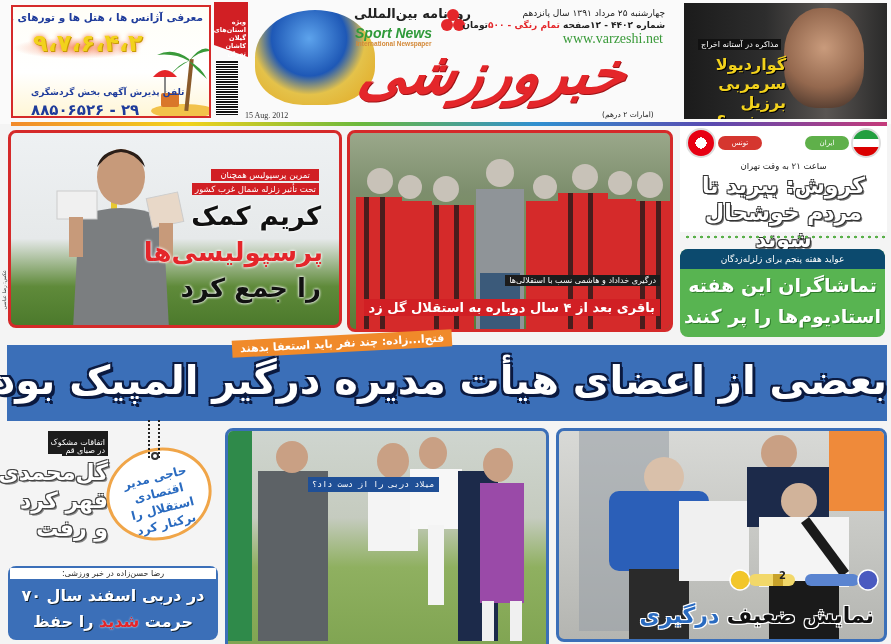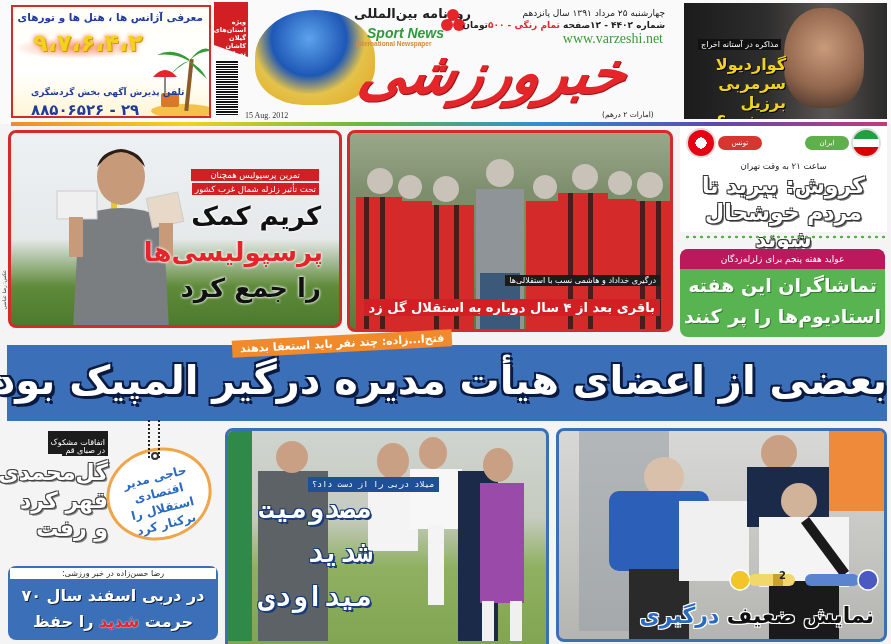--- a/index.html
+++ b/index.html
@@ -19,41 +19,41 @@
   #ad-palm { left: 130px; top: 30px; width: 70px; height: 80px; }
 
   #sticker { left: 214px; top: 2px; width: 34px; height: 55px; background: #d11f24; clip-path: polygon(0 0,100% 0,100% 100%,0 78%); }
   #sticker-text { left: 216px; top: 18px; font-size: 6.5px; color: #fff; font-weight: bold; line-height: 8px; }
   #barcode { left: 216px; top: 60px; width: 22px; height: 55px; background: repeating-linear-gradient(0deg,#111 0 1px,#fff 1px 2px,#111 2px 4px,#fff 4px 5px); }
   #issue-date-en { left: 245px; top: 111px; font-family: "Liberation Serif", serif; font-size: 8px; color: #333; }
 
   #globe { left: 255px; top: 10px; width: 120px; height: 95px; border-radius: 50% 50% 40% 40%; background: radial-gradient(circle at 45% 30%, #5da3ec 0%, #1e58b6 40%, #e4c24a 60%, #e2a51e 100%); }
   #brand-tag { left: 354px; top: 6px; font-size: 13px; font-weight: bold; color: #222; white-space: nowrap; }
   #brand-dots { left: 440px; top: 8px; width: 26px; height: 24px; }
-  #brand-en { left: 355px; top: 25px; font-family: "Liberation Sans", sans-serif; font-style: italic; font-weight: bold; font-size: 14px; color: #2f9a3a; padding-left: 12px; }
+  #brand-en { left: 355px; top: 25px; font-family: "Liberation Sans", sans-serif; font-style: italic; font-weight: bold; font-size: 14px; color: #2f9a3a; }
   #brand-en-sub { left: 356px; top: 40px; font-family: "Liberation Sans", sans-serif; font-size: 6.5px; color: #d48a3a; font-weight: bold; }
   #logo-main { left: 360px; top: 38px; font-size: 58px; font-weight: bold; color: #e4262a; font-style: italic; letter-spacing: -3px; line-height: 70px; white-space: nowrap; transform: skewX(-12deg); text-shadow: 1px 1px 0 #a01418; }
   #logo-sub { left: 602px; top: 110px; font-size: 7.5px; color: #222; white-space: nowrap; }
   #issue-info-1 { right: 226px; top: 8px; font-size: 9px; color: #222; white-space: nowrap; }
   #issue-info-2 { right: 226px; top: 20px; font-size: 9px; color: #222; white-space: nowrap; font-weight: bold; }
   #issue-info-2 .hl { color: #e4262a; }
   #site-url { right: 228px; top: 31px; font-family: "Liberation Serif", serif; font-size: 14px; color: #3a9a3a; }
 
   #teaser-top { left: 684px; top: 3px; width: 203px; height: 116px; background: linear-gradient(90deg,#1b1b1b 0%,#2d2d2d 40%,#595552 70%,#2a2a2a 100%); overflow: hidden; }
   #teaser-face { left: 100px; top: 5px; width: 80px; height: 100px; border-radius: 45% 45% 40% 40%; background: radial-gradient(circle at 50% 40%, #c99b7c 0%, #94684e 55%, #3a2b24 100%); }
   #teaser-kicker { left: 14px; top: 36px; background: #111; color: #fff; font-size: 8px; padding: 1px 3px; white-space: nowrap; }
   #teaser-head { left: 12px; top: 52px; color: #f2d21c; font-size: 16px; font-weight: bold; line-height: 19px; text-shadow: 1px 1px 0 #000; }
 
   #rainbow { left: 11px; top: 122px; width: 876px; height: 4px; background: linear-gradient(90deg,#f28a2b 0%,#f2d21c 20%,#6ab83c 40%,#2f8fd0 60%,#5a4ab0 80%,#c43a7a 100%); }
 
   
   .panel-red { border: 3px solid #d52a2a; border-radius: 8px; overflow: hidden; }
   #karim-panel { left: 8px; top: 130px; width: 334px; height: 198px; background: linear-gradient(180deg,#eef1f3 0%,#e6e9ea 55%,#5f8a3a 80%,#4c7a2c 100%); }
   #karim-person { left: 40px; top: 4px; width: 140px; height: 192px; }
-  #karim-k1 { right: 20px; top: 36px; background: #d11f24; color: #fff; font-size: 8.5px; padding: 1px 19px; white-space: nowrap; }
+  #karim-k1 { right: 20px; top: 36px; background: #d11f24; color: #fff; font-size: 8.5px; padding: 1px 9px; white-space: nowrap; }
   #karim-k2 { right: 20px; top: 50px; background: #d11f24; color: #fff; font-size: 8.5px; padding: 1px 3px; white-space: nowrap; }
   #karim-h1 { right: 18px; top: 68px; font-size: 26px; font-weight: bold; color: #111; white-space: nowrap; text-shadow: 0 0 3px #fff, 0 0 3px #fff; }
   #karim-h2 { right: 16px; top: 104px; font-size: 26px; font-weight: bold; color: #e4262a; white-space: nowrap; text-shadow: 0 0 3px #fff, 0 0 3px #fff; }
   #karim-h3 { right: 18px; top: 140px; font-size: 26px; font-weight: bold; color: #111; white-space: nowrap; text-shadow: 0 0 3px #fff, 0 0 3px #fff; }
   #karim-credit { left: 1px; top: 270px; font-size: 5px; color: #333; writing-mode: vertical-rl; transform: rotate(180deg); }
 
   #team-panel { left: 347px; top: 130px; width: 326px; height: 202px; background: linear-gradient(180deg,#9aa88a 0%,#7d8e6d 30%,#6f8f4c 70%,#587b38 100%); }
   #team-players { left: 0; top: 20px; width: 320px; height: 180px; }
   #team-kicker { right: 10px; top: 142px; background: #1c1c1c; color: #fff; font-size: 8px; padding: 1px 4px; white-space: nowrap; }
   #team-head { right: 10px; top: 166px; background: #d11f24; color: #fff; font-size: 13px; font-weight: bold; padding: 1px 5px; white-space: nowrap; }
@@ -61,21 +61,21 @@
   #iran-match { left: 680px; top: 126px; width: 207px; height: 106px; background: #fff; }
   #flag-iran { right: 6px; top: 2px; width: 30px; height: 30px; border-radius: 50%; background: linear-gradient(180deg,#239f40 0 33%,#fff 33% 66%,#da0000 66% 100%); border: 2px solid #ddd; }
   #flag-tunisia { left: 6px; top: 2px; width: 30px; height: 30px; border-radius: 50%; background: radial-gradient(circle,#fff 0 30%,#e70013 31% 100%); border: 2px solid #ddd; }
   #pill-iran { right: 38px; top: 10px; width: 44px; height: 14px; border-radius: 7px; background: #5fb04a; color: #fff; font-size: 7px; text-align: center; line-height: 14px; }
   #pill-tunisia { left: 38px; top: 10px; width: 44px; height: 14px; border-radius: 7px; background: #d5362f; color: #fff; font-size: 7px; text-align: center; line-height: 14px; }
   #match-time { left: 0; width: 207px; top: 35px; text-align: center; font-size: 8.5px; color: #222; }
   #karush-head { left: 0; width: 207px; top: 46px; text-align: center; font-size: 22px; font-weight: bold; color: #fff; line-height: 27px; text-shadow: -1px -1px 0 #333, 1px -1px 0 #333, -1px 1px 0 #333, 1px 1px 0 #333, 2px 2px 0 #777; }
   #dots-divider { left: 684px; top: 235px; width: 203px; height: 4px; background: radial-gradient(circle,#5ab04a 1.2px,transparent 1.6px) 0 0/7px 4px; }
 
   #stadium-panel { left: 680px; top: 249px; width: 205px; height: 88px; background: #58b451; border-radius: 8px; overflow: hidden; }
-  #stadium-kicker { left: 0; top: 0; width: 205px; height: 20px; background: #be185d; color: #fff; font-size: 9px; text-align: center; line-height: 20px; }
+  #stadium-kicker { left: 0; top: 0; width: 205px; height: 20px; background: #0c4a6e; color: #fff; font-size: 9px; text-align: center; line-height: 20px; }
   #stadium-head { left: 0; top: 21px; width: 205px; text-align: center; color: #fff; font-size: 19px; font-weight: bold; line-height: 31px; text-shadow: 1px 1px 0 #2f7a2c; }
 
   
   #banner-tag { left: 232px; top: 335px; background: #f08a2a; color: #fff; font-size: 11px; font-weight: bold; padding: 2px 8px; white-space: nowrap; transform: rotate(-3deg); z-index: 5; }
   #main-banner { left: 7px; top: 345px; width: 880px; height: 76px; background: #3b6fb8; }
   #main-head { left: 0; width: 880px; top: 12px; text-align: center; font-size: 40px; font-weight: bold; color: #fff; letter-spacing: -1px; white-space: nowrap; text-shadow: -2px -2px 0 #0b1a40, 2px -2px 0 #0b1a40, -2px 2px 0 #0b1a40, 2px 2px 0 #0b1a40, 3px 3px 0 #0b1a40; }
 
   
   #golmohammadi { left: 8px; top: 428px; width: 102px; height: 130px; }
   #gol-k1 { right: 2px; top: 3px; background: #1c1c1c; color: #fff; font-size: 8px; padding: 7px 3px; white-space: nowrap; }
@@ -259,21 +259,20 @@
     <ellipse cx="205" cy="22" rx="14" ry="16" fill="#c9a084"></ellipse>
     <rect x="182" y="38" width="52" height="60" fill="#f7f7f7"></rect>
     <rect x="200" y="94" width="16" height="80" fill="#f4f4f4"></rect>
     <rect x="230" y="40" width="40" height="170" fill="#1c2a4a"></rect>
     <ellipse cx="270" cy="34" rx="15" ry="17" fill="#c9a084"></ellipse>
     <rect x="252" y="52" width="44" height="120" fill="#9a4aa8"></rect>
     <rect x="254" y="170" width="12" height="40" fill="#f0f0f0"></rect>
     <rect x="282" y="170" width="12" height="40" fill="#f0f0f0"></rect>
   </svg>
   <div id="milad-kicker" class="abs rtl">میلاد دربی را از دست داد؟</div>
-  <div id="milad-head" class="abs rtl">مصدومیت شدید میداودی</div>
 </div>
 
 <div id="esteghlal-panel" class="abs panel-blue">
   <svg id="esteghlal-people" class="abs" viewBox="0 0 327 210">
     <rect x="20" y="0" width="90" height="200" fill="#9aa0a6" opacity=".6"></rect>
     <rect x="270" y="0" width="57" height="80" fill="#ef8a3a"></rect>
     <circle cx="105" cy="46" r="20" fill="#d9c0aa"></circle>
     <rect x="50" y="60" width="100" height="80" rx="10" fill="#2b5fb8"></rect>
     <rect x="70" y="138" width="60" height="72" fill="#2a2a2a"></rect>
     <rect x="120" y="70" width="70" height="80" fill="#f0f0f0"></rect>

